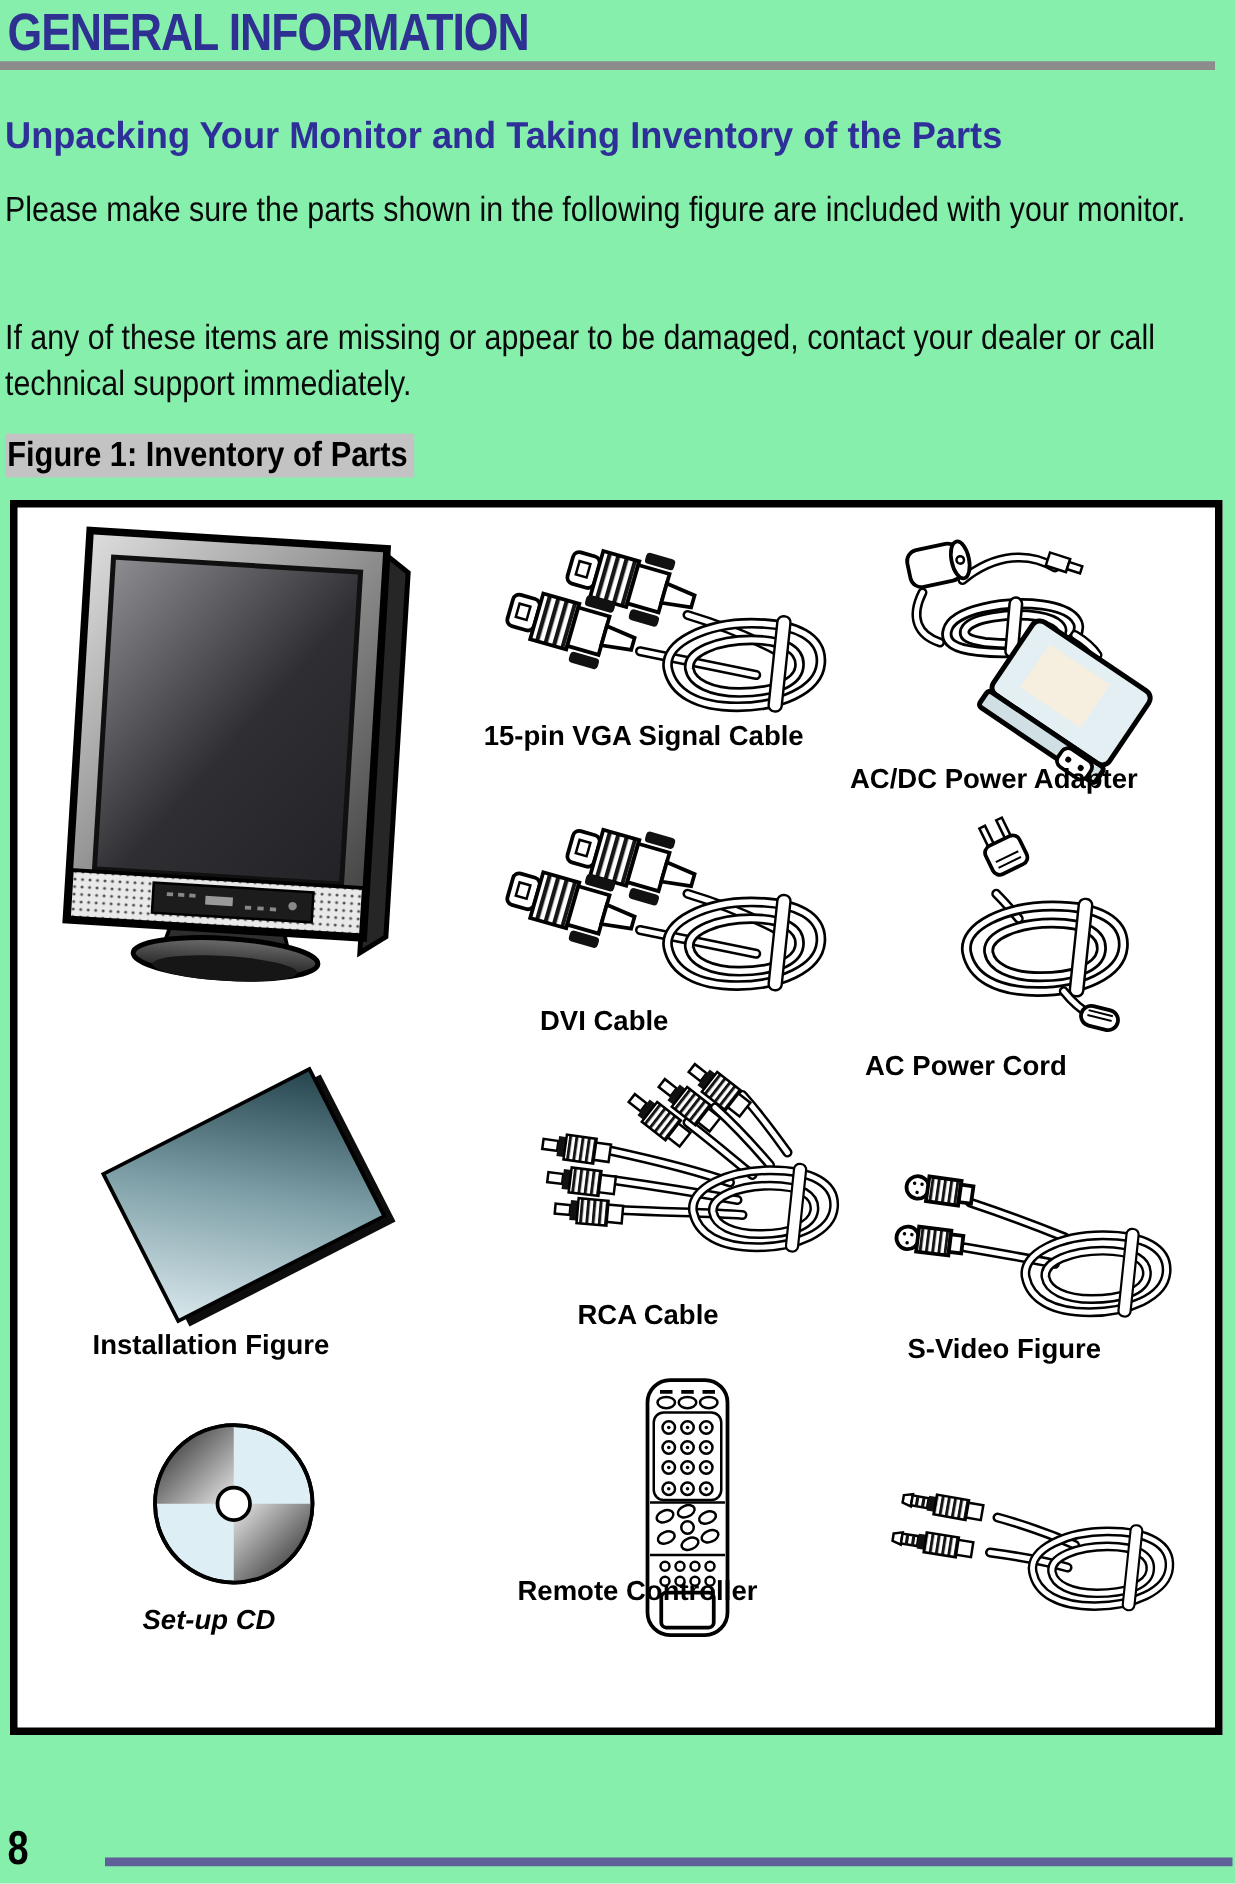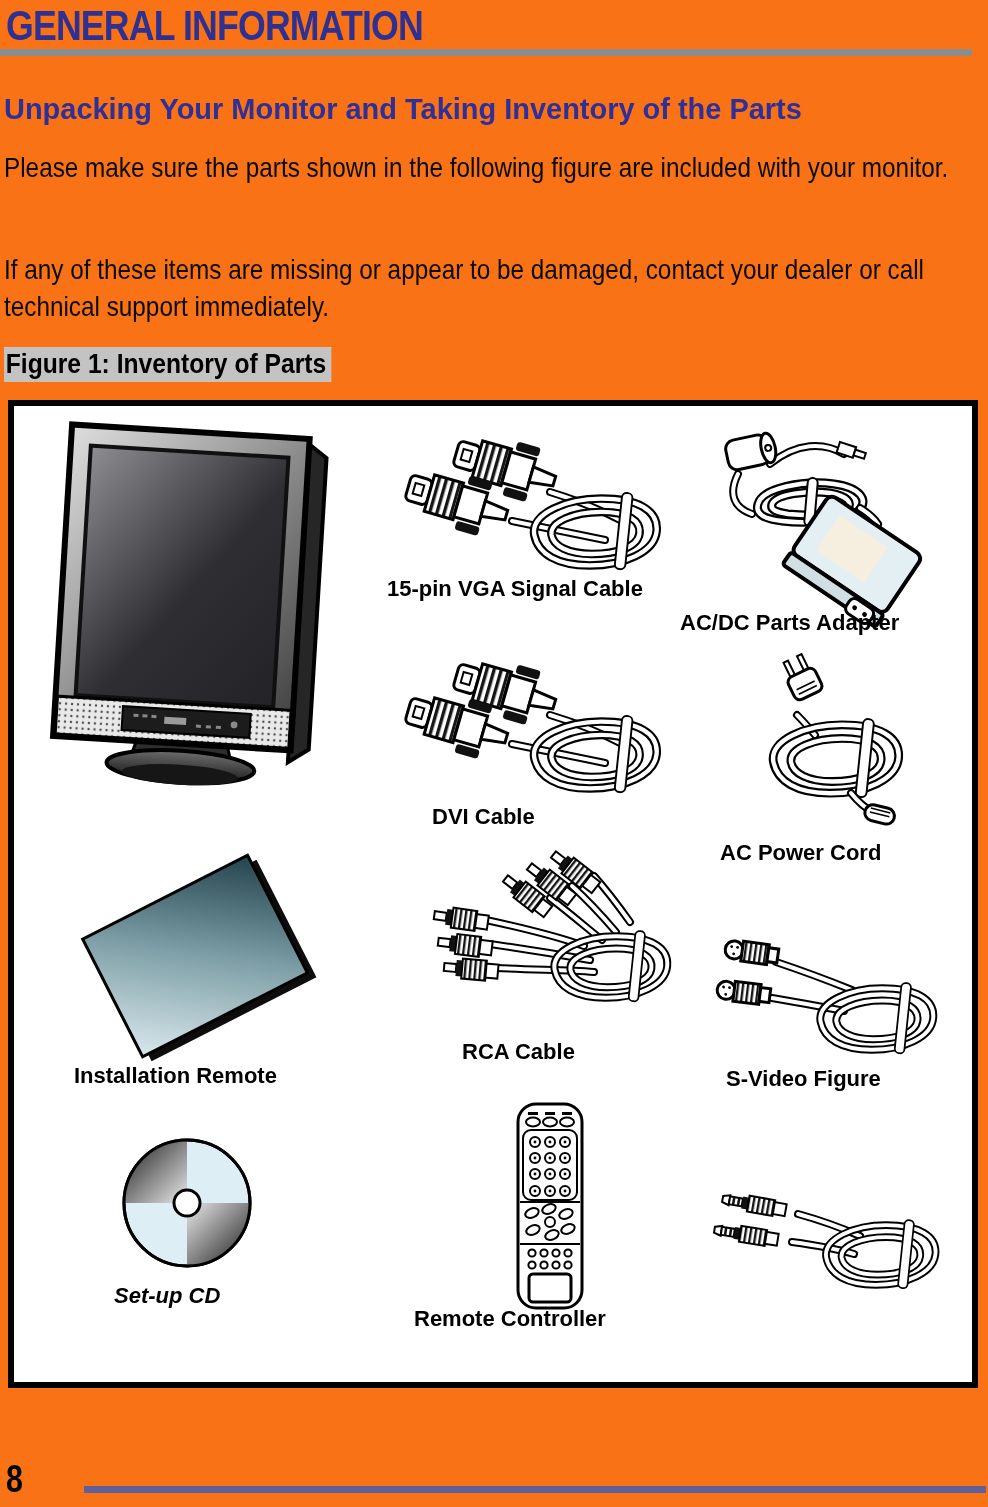--- a/index.html
+++ b/index.html
@@ -1,17 +1,17 @@
 <!DOCTYPE html>
 <html><head>
 <meta charset="utf-8">
 <style>
   html,body{margin:0;padding:0;background:#fff;}
   .page{
-    position:relative;width:988px;height:1507px;background:#f97316;overflow:hidden;
+    position:relative;width:988px;height:1507px;background:#86efac;overflow:hidden;
     font-family:"Liberation Sans",sans-serif;color:#000;
   }
   
   .h1{
     position:absolute;top:2px;left:6px;margin:0;
     font-size:42px;font-weight:bold;color:#2E3192;letter-spacing:-1px;white-space:nowrap;
     transform:scaleX(.85);transform-origin:0 0;
   }
   .header-rule{position:absolute;top:49px;left:0;width:972px;height:7px;background:#8C8C8C;}
   .h2{
@@ -231,21 +231,21 @@
         <g transform="translate(118,66) rotate(34)">
           <rect x="0" y="0" width="112" height="70" rx="7" fill="#e3eff3" stroke="#000" stroke-width="4"></rect>
           <rect x="0" y="70" width="112" height="15" rx="3" fill="#cfdfe4" stroke="#000" stroke-width="4"></rect>
           <rect x="20" y="12" width="58" height="42" fill="#f6efe0"></rect>
           <rect x="76" y="72" width="28" height="17" rx="6" class="ol"></rect>
           <circle cx="84" cy="80.5" r="2.4" fill="#000"></circle>
             <circle cx="96" cy="80.5" r="2.4" fill="#000"></circle>
         </g>
       </svg>
     </div>
-    <p class="part-label" style="left:666px;top:204px;width:300px;">AC/DC Parts Adapter</p>
+    <p class="part-label" style="left:666px;top:204px;width:300px;">AC/DC Power Adapter</p>
 
     <div class="part" style="left:386px;top:254px;">
       <svg width="270" height="140" viewBox="0 0 270 140">
         <path class="lk" d="M150,55 C180,64 205,75 222,84"></path>
           <path class="lw" d="M150,55 C180,64 205,75 222,84"></path>
         <path class="lk" d="M112,84 C150,92 180,98 205,103"></path>
           <path class="lw" d="M112,84 C150,92 180,98 205,103"></path>
         <g transform="translate(52,2) rotate(16 60 30)">
             <use href="#vga-conn" width="120" height="60"></use>
           </g>
@@ -269,31 +269,31 @@
           <path class="lw" d="M42,52 C50,60 55,66 60,72"></path>
         <use href="#coil" x="6" y="52" width="148" height="88"></use>
         <path class="lk" d="M96,130 C104,140 110,145 118,149"></path>
           <path class="lw" d="M96,130 C104,140 110,145 118,149"></path>
         <g transform="translate(112,140) rotate(14)">
           <rect x="0" y="0" width="30" height="16" rx="8" class="ol"></rect>
           <path d="M5,4 L25,4 M5,8 L25,8" stroke="#000" stroke-width="1.6"></path>
         </g>
       </svg>
     </div>
-    <p class="part-label" style="left:706px;top:434px;width:230px;">AC Power Cord</p>
+    <p class="part-label" style="left:678px;top:434px;width:230px;">AC Power Cord</p>
 
     <div class="part" style="left:64px;top:452px;">
       <svg width="245" height="200" viewBox="0 0 245 200">
         <g transform="rotate(-27 122 100)">
           <rect x="32" y="38" width="185" height="132" fill="#0d0d0d"></rect>
           <rect x="26" y="30" width="185" height="132" fill="url(#coverGrad)" stroke="#000" stroke-width="3"></rect>
         </g>
       </svg>
     </div>
-    <p class="part-label" style="left:60px;top:657px;width:255px;">Installation Remote</p>
+    <p class="part-label" style="left:60px;top:657px;width:255px;">Installation Figure</p>
 
     <div class="part" style="left:418px;top:454px;">
       <svg width="245" height="155" viewBox="0 0 245 155">
         <path class="lk" d="M54,60 C100,70 130,78 152,86"></path>
           <path class="lw" d="M54,60 C100,70 130,78 152,86"></path>
         <path class="lk" d="M58,84 C100,90 130,95 158,100"></path>
           <path class="lw" d="M58,84 C100,90 130,95 158,100"></path>
         <path class="lk" d="M64,108 C105,110 135,110 162,112"></path>
           <path class="lw" d="M64,108 C105,110 135,110 162,112"></path>
         <path class="lk" d="M118,38 C140,55 155,68 170,80"></path>
@@ -408,21 +408,21 @@
             <circle cx="48" cy="155" r="3.6"></circle>
             <circle cx="60" cy="155" r="3.6"></circle>
           <circle cx="24" cy="167" r="3.6"></circle>
             <circle cx="36" cy="167" r="3.6"></circle>
             <circle cx="48" cy="167" r="3.6"></circle>
             <circle cx="60" cy="167" r="3.6"></circle>
         </g>
         <rect x="21" y="176" width="42" height="28" rx="4" fill="#fff" stroke="#000" stroke-width="3"></rect>
       </svg>
     </div>
-    <p class="part-label" style="left:400px;top:900px;width:270px;">Remote Controller</p>
+    <p class="part-label" style="left:400px;top:854px;width:270px;">Remote Controller</p>
 
     <div class="part" style="left:698px;top:764px;">
       <svg width="235" height="128" viewBox="0 0 235 128">
         <path class="lk" d="M86,44 C115,52 130,58 148,66"></path>
           <path class="lw" d="M86,44 C115,52 130,58 148,66"></path>
         <path class="lk" d="M80,72 C110,76 125,79 142,84"></path>
           <path class="lw" d="M80,72 C110,76 125,79 142,84"></path>
         <g transform="translate(10,24) rotate(10 40 12)">
             <use href="#stereo-conn" width="80" height="24"></use>
           </g>

